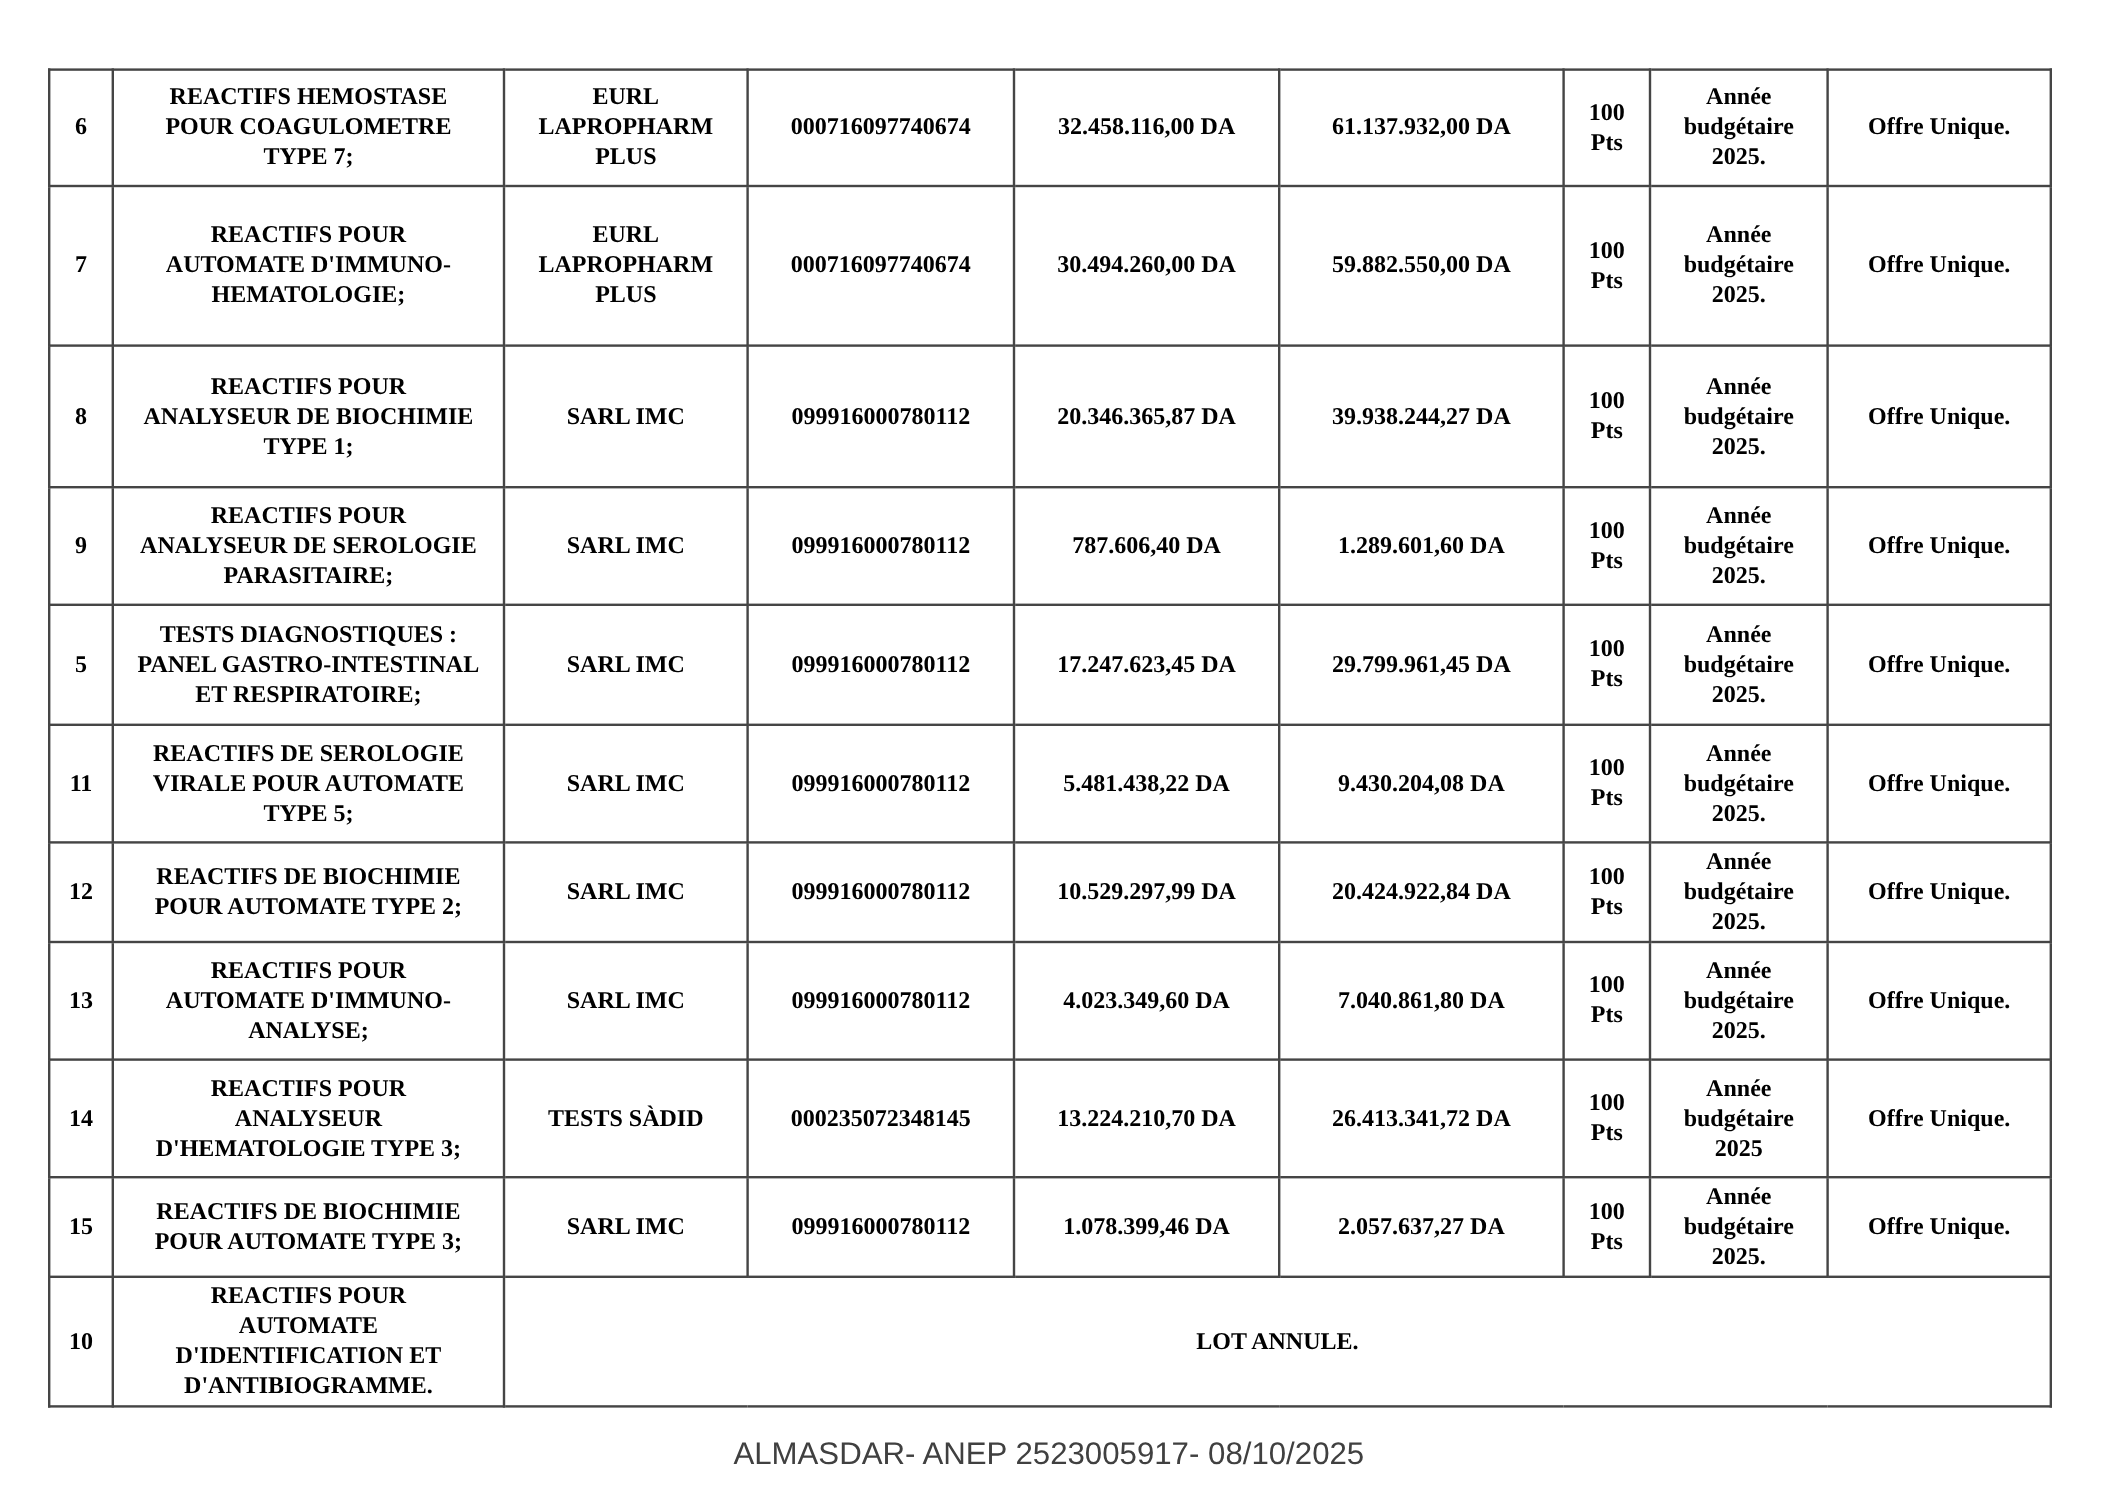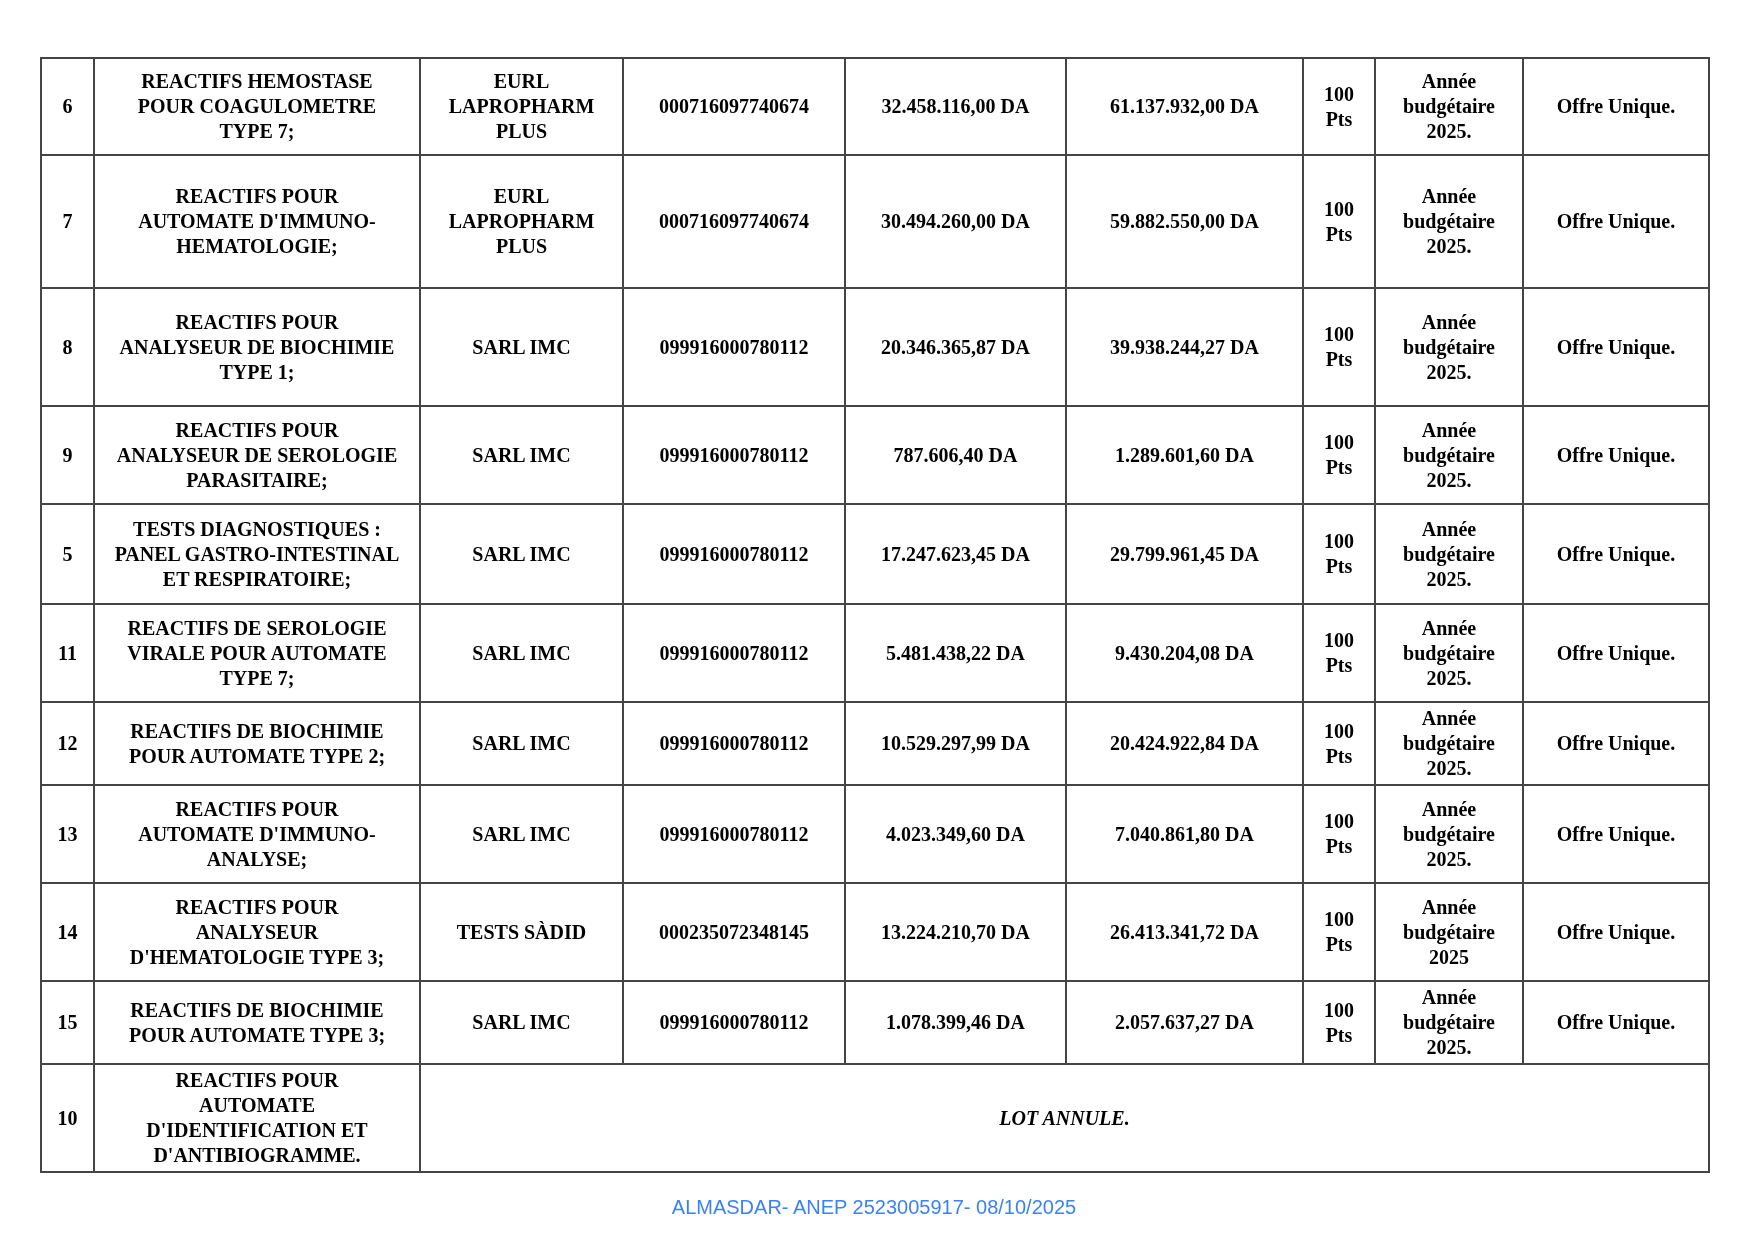--- a/index.html
+++ b/index.html
@@ -34,31 +34,31 @@
     font-weight: bold;
     font-size: 20px;
     line-height: 1.25;
     padding: 3px 6px;
     overflow: hidden;
     word-wrap: break-word;
   }
   .pre { white-space: pre-line; }
   .v-top { vertical-align: top; padding-top: 7px; }
   .c-offer { font-size: 19px; }
-  .c-cancel { font-size: 20px; font-style: italic; }
+  .c-cancel { font-size: 20px; }
   .footer {
     position: absolute;
     left: 40px;
     top: 1196px;
     width: 1668px;
     text-align: center;
     font-family: "Liberation Sans", "DejaVu Sans", sans-serif;
-    font-size: 20px;
+    font-size: 26px;
     font-weight: normal;
-    color: #3b82f6;
+    color: #404040;
   }
 </style>
 </head>
 <body>
 
 <div class="page">
 
   <table class="results-table">
     <colgroup>
       <col style="width:53px">
@@ -153,21 +153,21 @@
 Pts</td>
         <td class="pre v-top">Année
 budgétaire
 2025.</td>
         <td class="v-top c-offer">Offre Unique.</td>
       </tr>
       <tr style="height:98px">
         <td>11</td>
         <td class="pre">REACTIFS DE SEROLOGIE
 VIRALE POUR AUTOMATE
-TYPE 7;</td>
+TYPE 5;</td>
         <td class="pre">SARL IMC</td>
         <td>099916000780112</td>
         <td>5.481.438,22 DA</td>
         <td>9.430.204,08 DA</td>
         <td class="pre v-top">100
 Pts</td>
         <td class="pre v-top">Année
 budgétaire
 2025.</td>
         <td class="v-top c-offer">Offre Unique.</td>

